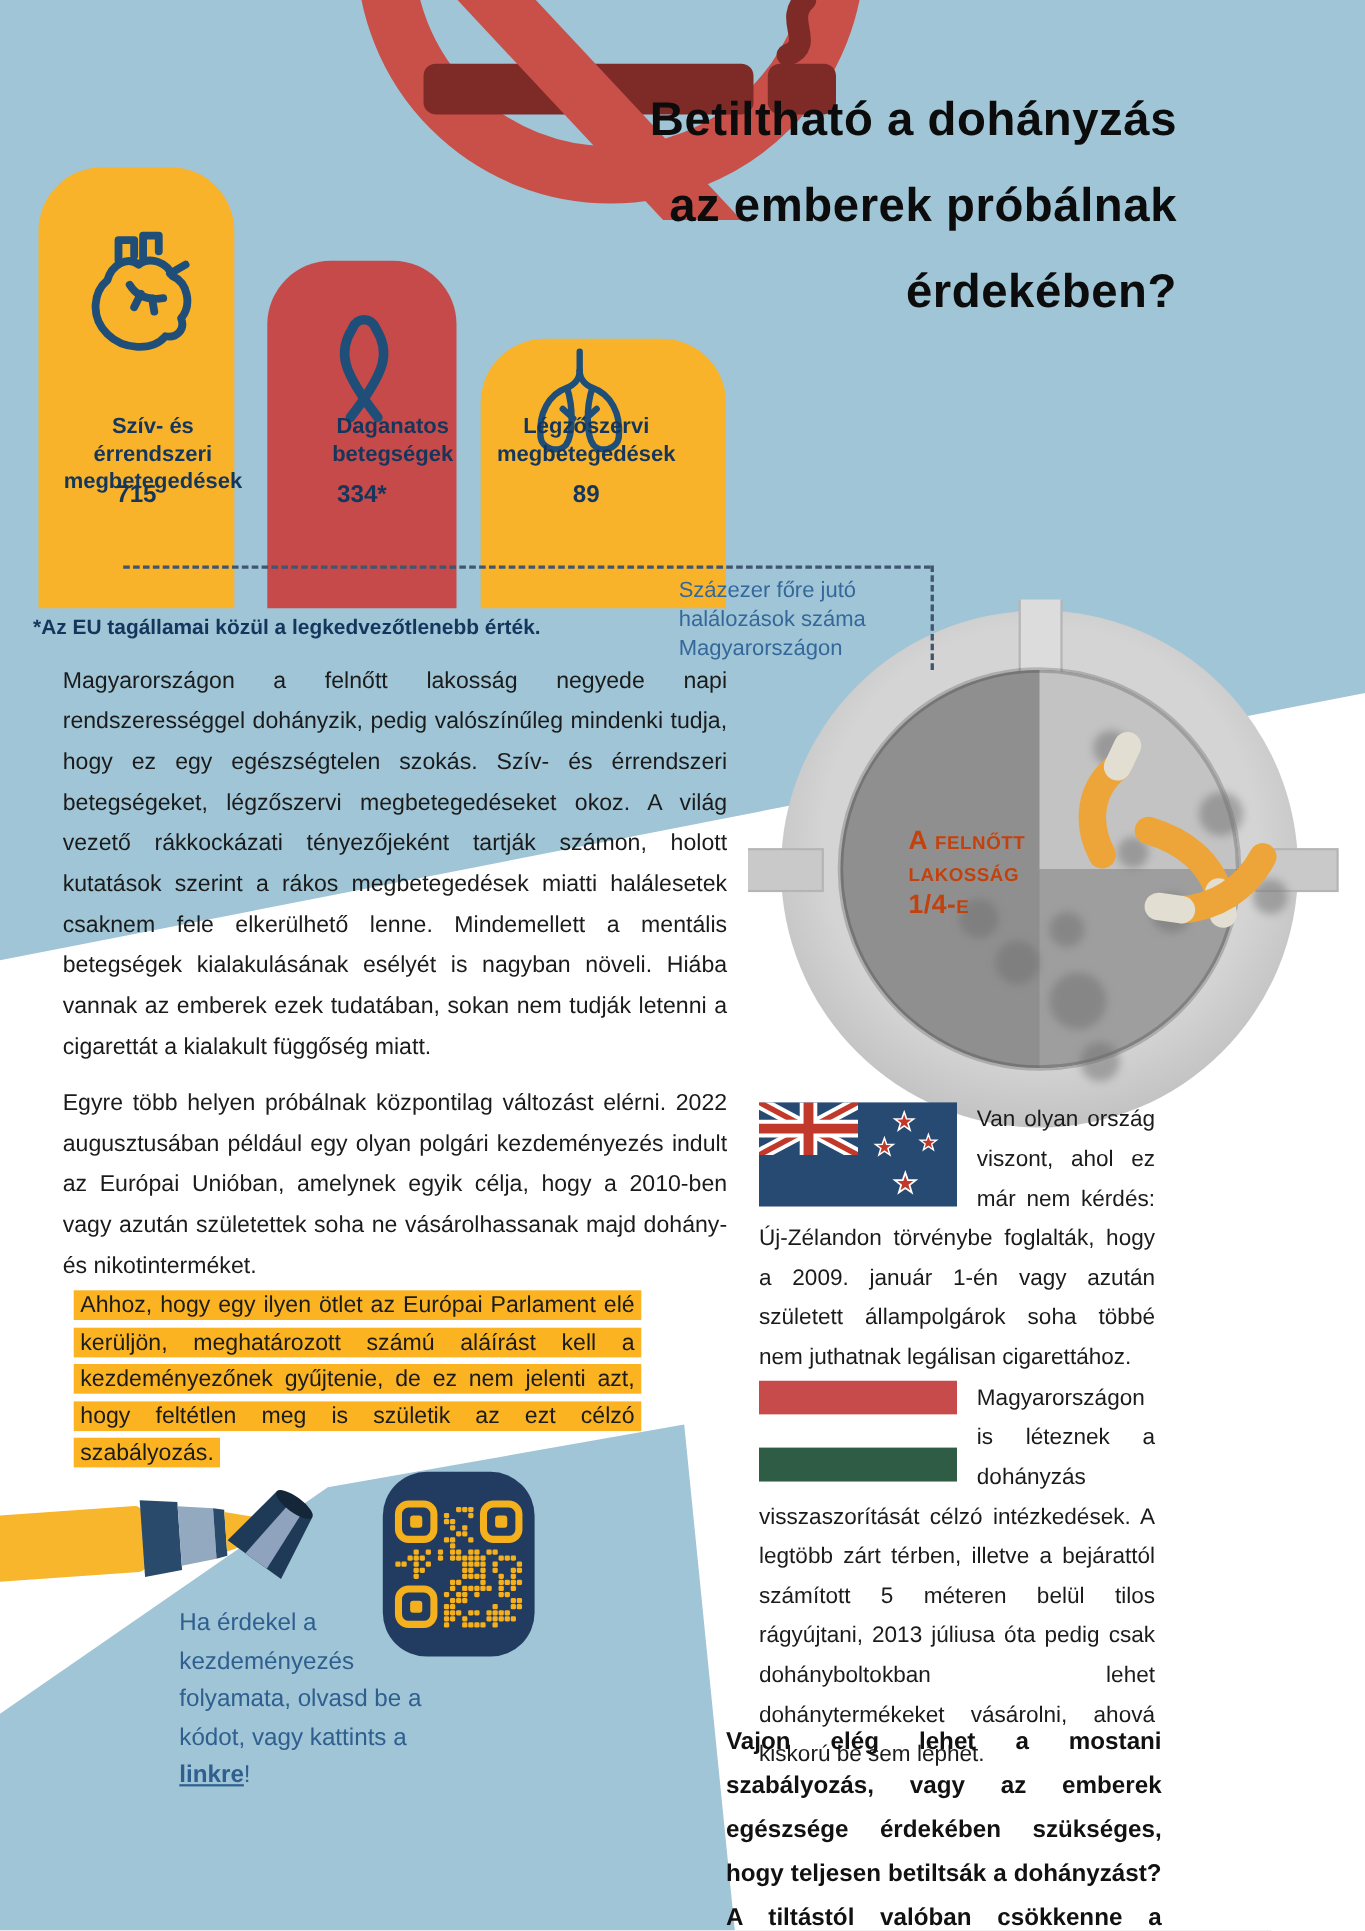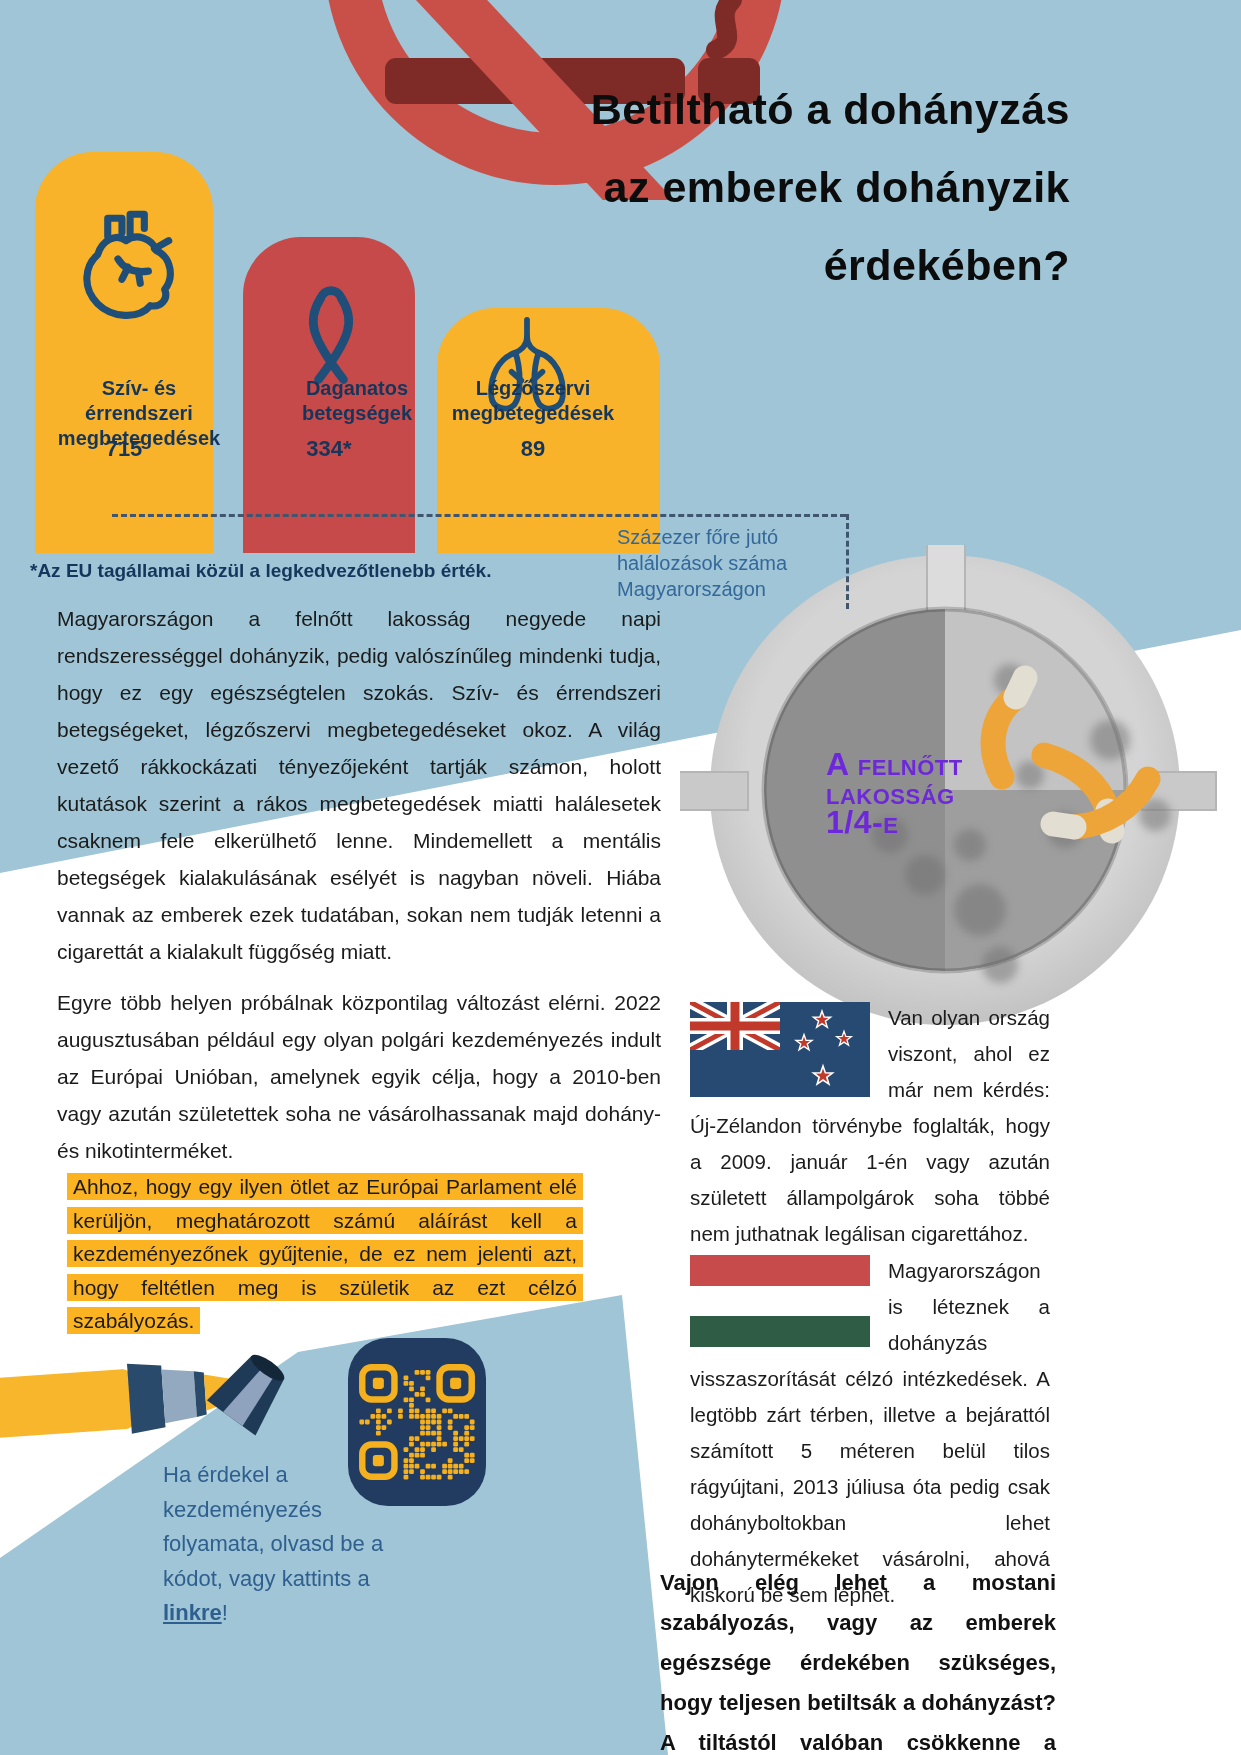--- a/index.html
+++ b/index.html
@@ -37,22 +37,22 @@
 
   
   .country{z-index:2;font-size:20.5px;line-height:36px;text-align:justify;color:#1b1b1b;}
   .nz{left:690px;top:1000px;width:360px;}
   .hu{left:690px;top:1253px;width:360px;}
   .flag{float:left;margin:2px 18px 10px 0;}
   .question{left:660px;top:1563px;width:396px;z-index:2;font-size:22px;line-height:40px;
             font-weight:bold;text-align:justify;color:#111;}
 
   
-  .ash-caption{left:826px;top:750px;width:150px;z-index:3;color:#6d28d9;font-weight:bold;
-               font-variant:small-caps;font-size:32px;line-height:29px;letter-spacing:.5px;}
+  .ash-caption{left:826px;top:750px;width:150px;z-index:3;color:#c2410c;font-weight:bold;
+               font-variant:small-caps;font-size:24px;line-height:29px;letter-spacing:.5px;}
 
   
   .qr-text{left:163px;top:1458px;width:222px;z-index:3;font-size:22px;line-height:34.5px;color:#2f5f8f;}
   .qr-text a{color:#2f5f8f;font-weight:bold;text-decoration:underline;cursor:pointer;}
   .qr-box{left:348px;top:1338px;width:138px;height:168px;background:#223c61;border-radius:40px;z-index:3;
           display:flex;align-items:center;justify-content:center;}
 </style>
 </head>
 <body>
 
@@ -66,21 +66,21 @@
   <svg class="abs" style="left:318px;top:0;z-index:1;" width="472" height="200" viewBox="0 0 472 200">
     <circle cx="237" cy="-46" r="205" fill="none" stroke="#c85048" stroke-width="52"></circle>
     <rect x="67" y="58" width="300" height="46" rx="11" fill="#7e2b28"></rect>
     <rect x="380" y="58" width="62" height="46" rx="11" fill="#7e2b28"></rect>
     <path d="M398,50 C424,40 394,18 414,0" fill="none" stroke="#7e2b28" stroke-width="20" stroke-linecap="round"></path>
     <line x1="70" y1="-68" x2="355" y2="237" stroke="#c85048" stroke-width="52"></line>
   </svg>
 
   <h1 class="abs title" style="margin:0;">
     <span>Betiltható a dohányzás</span>
-    <span>az emberek dohányzik</span>
+    <span>az emberek próbálnak</span>
     <span>érdekében?</span>
   </h1>
 
   <div class="abs bar bar1"></div>
   <div class="abs bar bar2"></div>
   <div class="abs bar bar3"></div>
 
   <svg class="abs bar-icon" style="left:63px;top:200px;" width="122" height="126" viewBox="0 0 120 124" fill="none" stroke="#1f4e79" stroke-width="7" stroke-linecap="round" stroke-linejoin="round">
     <path d="M34,54 C22,64 18,86 34,102 C48,116 74,118 86,104 C96,106 104,98 100,88 C110,76 106,56 92,50 C88,38 72,32 62,40 C52,32 38,40 34,54 Z"></path>
     <path d="M44,36 V18 H58 V32"></path>

